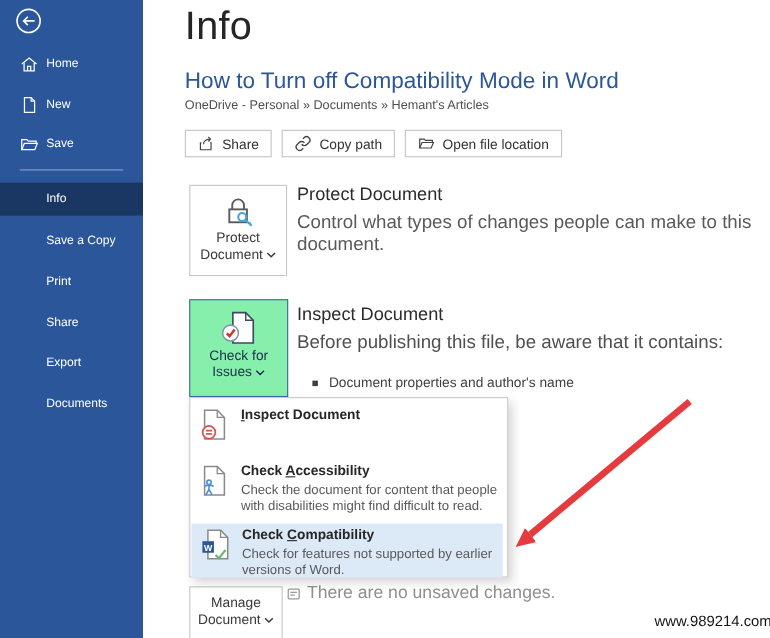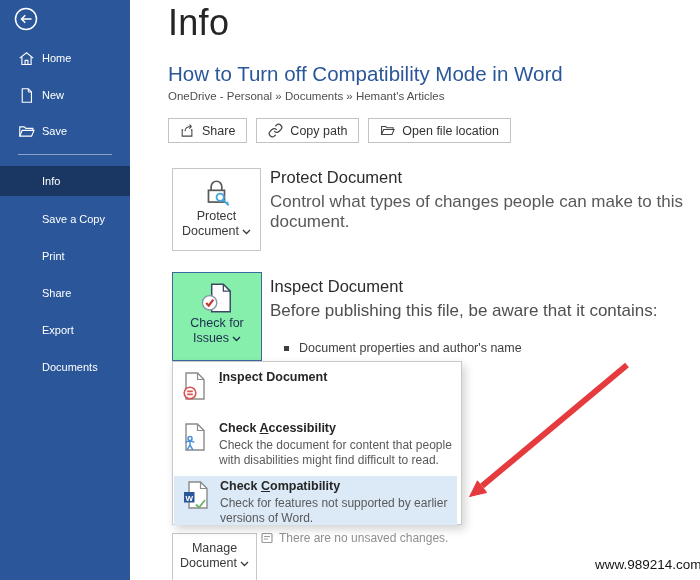--- a/index.html
+++ b/index.html
@@ -39,21 +39,21 @@
   
   .dropdown { position:absolute; left:172px; top:361px; width:290px; height:164px; background:#fff; border:1px solid #c9c9c9; box-shadow:3px 4px 9px rgba(0,0,0,0.18); z-index:5; }
   .menu-item { position:absolute; left:0; width:100%; cursor:pointer; }
   .menu-item.hl { left:1px; width:283px; background:#dce9f7; }
   .mi-icon { position:absolute; left:9px; top:1px; width:26px; height:30px; }
   .mi-text { margin-left:46px; width:234px; }
   .mi-title { font-size:12.5px; font-weight:bold; color:#262626; line-height:15px; }
   .mi-title .mnemonic { text-decoration:underline; }
   .mi-desc { font-size:12px; color:#595959; line-height:14.5px; margin-top:2px; }
   
-  .status-row { position:absolute; left:261px; top:531px; display:flex; align-items:center; gap:6px; font-size:12px; color:#8f8f8f; z-index:1; }
+  .status-row { position:absolute; left:261px; top:531px; display:flex; align-items:center; gap:6px; font-size:16px; color:#8f8f8f; z-index:1; }
   .twc { position:absolute; left:462px; top:228px; width:110px; height:36px; }
   .twc-line { font-size:14.5px; color:#4c4c4c; line-height:16px; }
   .twc-square { position:absolute; left:67px; top:1px; width:17px; height:17px; }
   .url-mark { position:absolute; left:595px; top:557px; font-size:13.5px; color:#141414; }
   .red-arrow { position:absolute; left:455px; top:352px; width:190px; height:160px; z-index:6; pointer-events:none; }
 </style>
 </head>
 <body>
 
 <div id="app">

